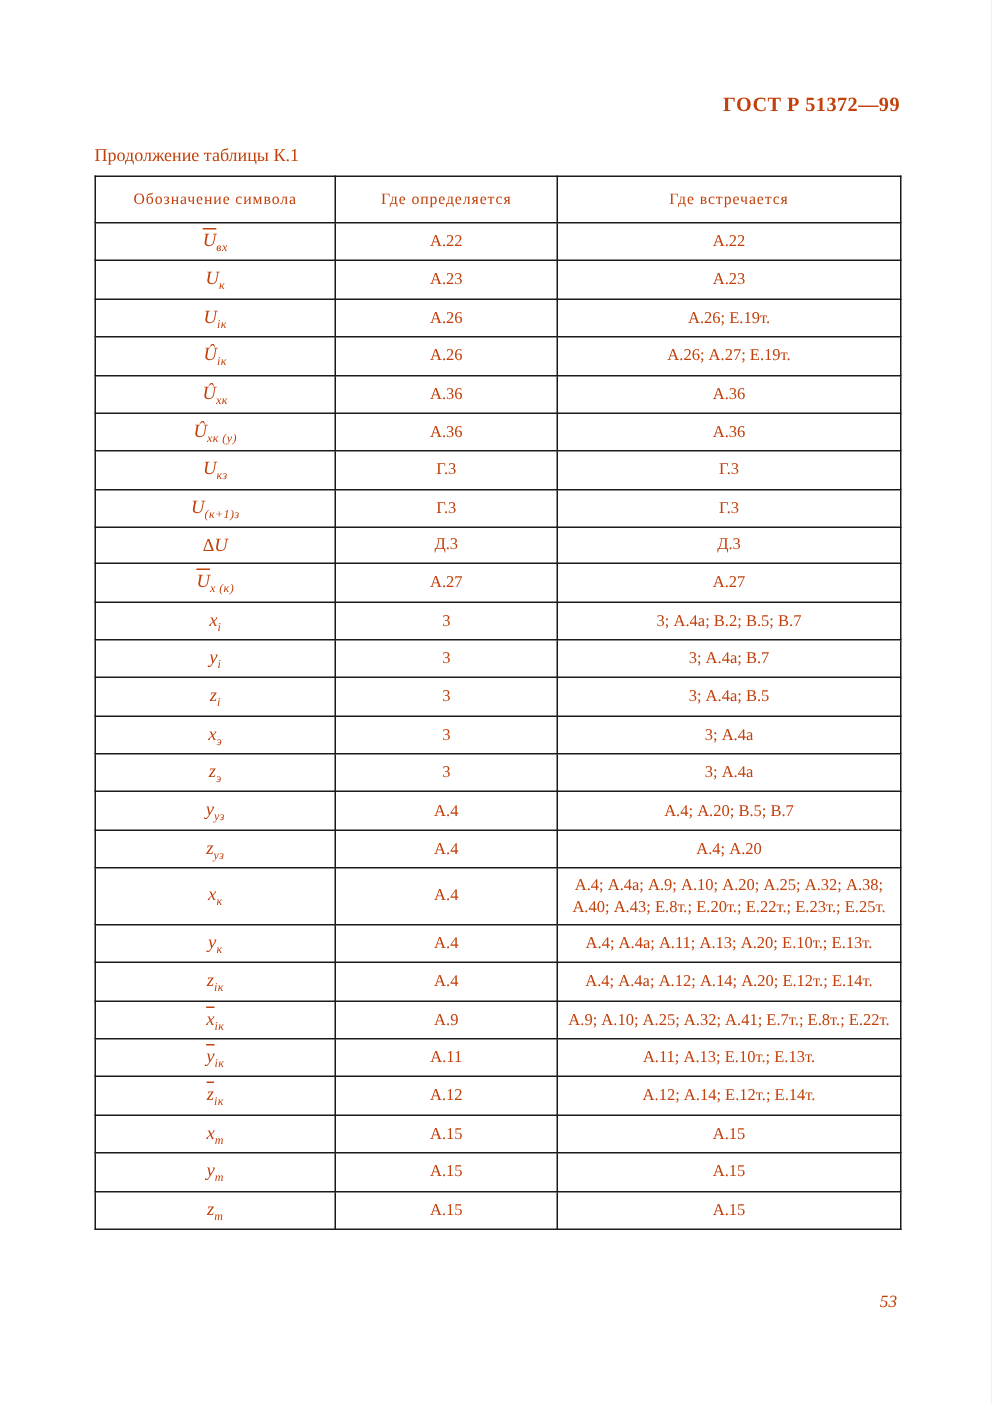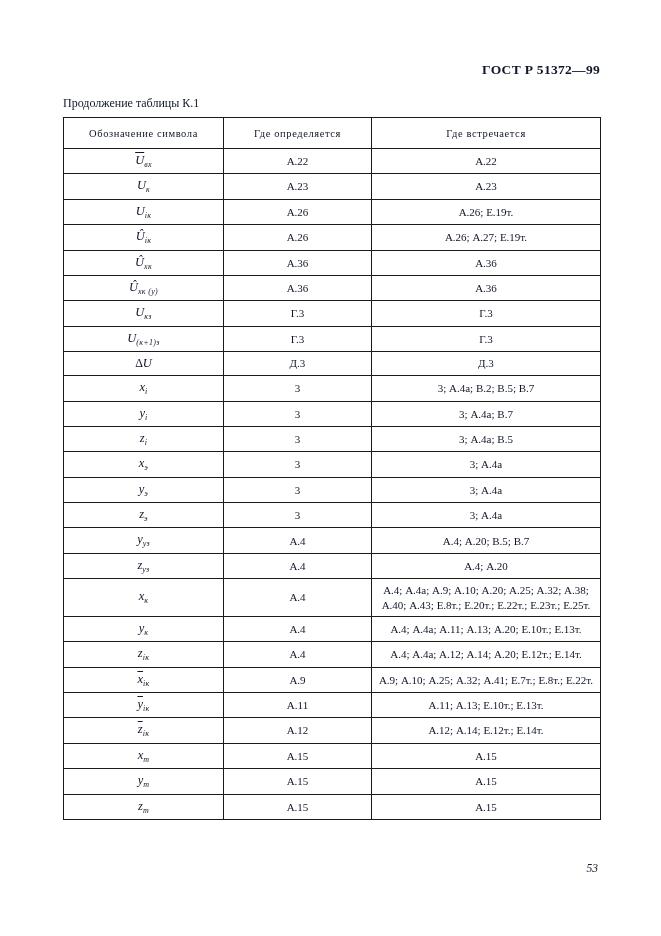--- a/index.html
+++ b/index.html
@@ -1,21 +1,21 @@
 <!DOCTYPE html>
 <html><head>
 <meta charset="utf-8">
 <style>
   html,body{margin:0;padding:0;background:#e8e8e8;}
   .page{
     position:relative;
     width:661px;height:936px;
     background:#ffffff;
     font-family:"Liberation Serif", serif;
-    color:#0f172a;
+    color:#c2410c;
     overflow:hidden;
     margin:0 auto;
   }
   .doc-code{
     position:absolute;top:62px;right:61px;
     font-weight:bold;font-size:13.5px;letter-spacing:.3px;
   }
   .table-caption{
     position:absolute;top:96px;left:63px;
     font-size:12px;
@@ -123,41 +123,41 @@
           <td class="sym-cell"><span class="sym"><span class="base">U</span><sub>(к+1)з</sub></span></td>
           <td class="def-cell">Г.3</td>
           <td class="found-cell">Г.3</td>
         </tr>
         <tr>
           <td class="sym-cell"><span class="sym"><span class="pre">Δ</span><span class="base">U</span></span></td>
           <td class="def-cell">Д.3</td>
           <td class="found-cell">Д.3</td>
         </tr>
         <tr>
+          <td class="sym-cell"><span class="sym"><span class="base acc-bar">U</span><sub>х (к)</sub></span></td>
+          <td class="def-cell">А.27</td>
+          <td class="found-cell">А.27</td>
+        </tr>
+        <tr>
           <td class="sym-cell"><span class="sym"><span class="base">x</span><sub>i</sub></span></td>
           <td class="def-cell">3</td>
           <td class="found-cell">3; А.4а; В.2; В.5; В.7</td>
         </tr>
         <tr>
           <td class="sym-cell"><span class="sym"><span class="base">y</span><sub>i</sub></span></td>
           <td class="def-cell">3</td>
           <td class="found-cell">3; А.4а; В.7</td>
         </tr>
         <tr>
           <td class="sym-cell"><span class="sym"><span class="base">z</span><sub>i</sub></span></td>
           <td class="def-cell">3</td>
           <td class="found-cell">3; А.4а; В.5</td>
         </tr>
         <tr>
           <td class="sym-cell"><span class="sym"><span class="base">x</span><sub>э</sub></span></td>
-          <td class="def-cell">3</td>
-          <td class="found-cell">3; А.4а</td>
-        </tr>
-        <tr>
-          <td class="sym-cell"><span class="sym"><span class="base">y</span><sub>э</sub></span></td>
           <td class="def-cell">3</td>
           <td class="found-cell">3; А.4а</td>
         </tr>
         <tr>
           <td class="sym-cell"><span class="sym"><span class="base">z</span><sub>э</sub></span></td>
           <td class="def-cell">3</td>
           <td class="found-cell">3; А.4а</td>
         </tr>
         <tr>
           <td class="sym-cell"><span class="sym"><span class="base">y</span><sub>уз</sub></span></td>

